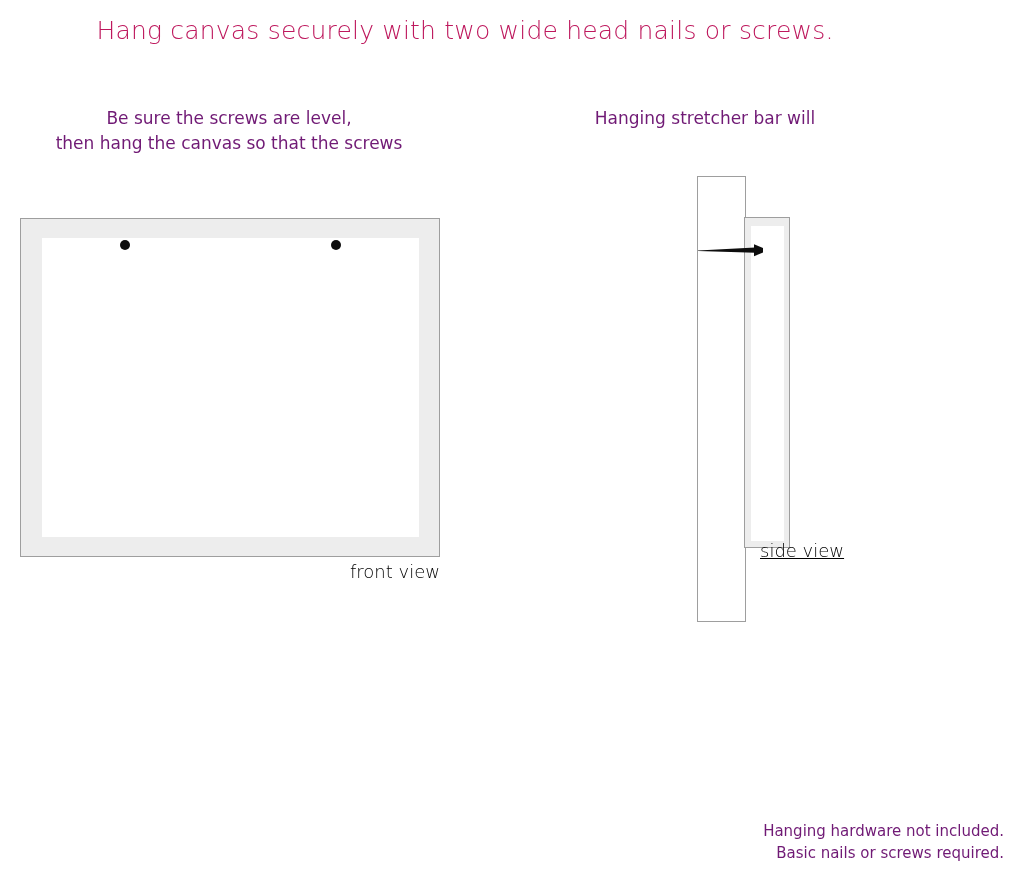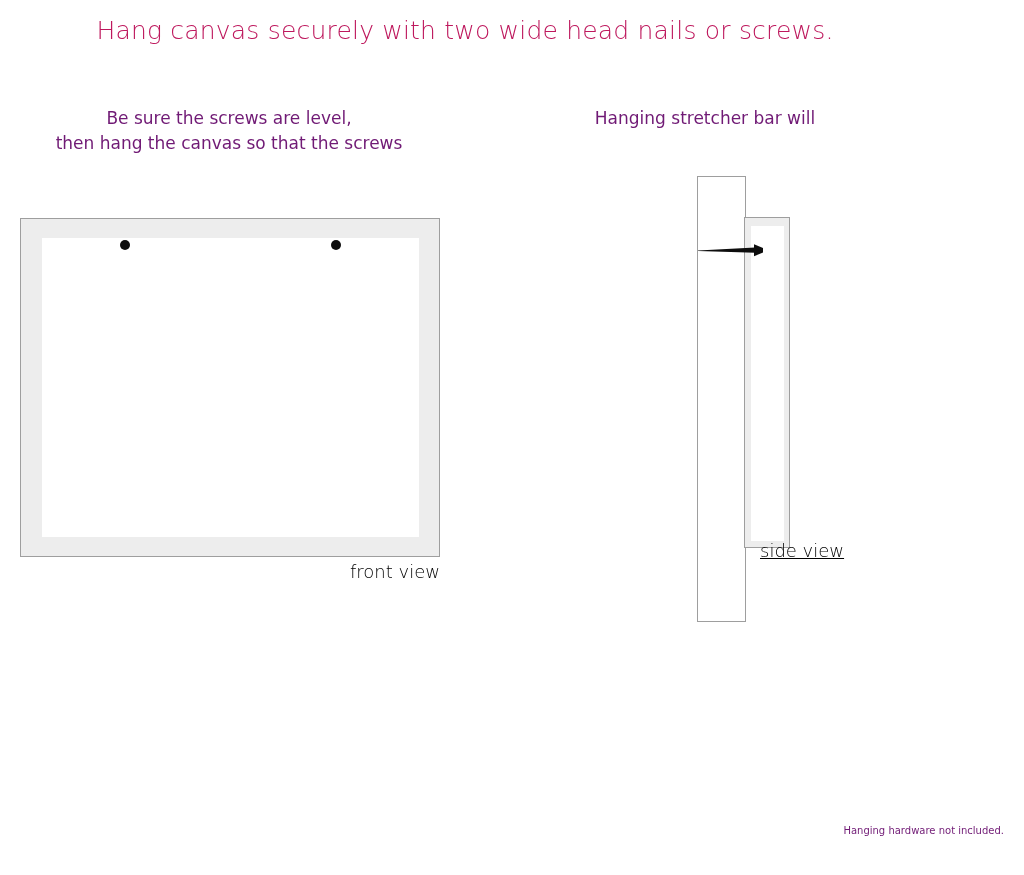--- a/index.html
+++ b/index.html
@@ -184,15 +184,16 @@
   </div>
   <svg class="side-screw" viewBox="0 0 70 24" width="70" height="24">
 
     <polygon points="1,12.4 58,9.6 58,14.8 1,13.0" fill="#0d0d0d"></polygon>
 
     <polygon points="57,6.2 66,10.0 66,14.6 57,18.2" fill="#0d0d0d"></polygon>
   </svg>
 </div>
 <div class="view-label label-side">side view</div>
 
-<div class="caption" style="left:704px; top:820px; width:300px; text-align:right; font-size:10px; line-height:22px;">
+<div class="caption" style="left:704px; top:820px; width:300px; text-align:right; font-size:15px; line-height:22px;">
   <span class="line">Hanging hardware not included.</span>
+  <span class="line">Basic nails or screws required.</span>
 </div>
 
 </body></html>

